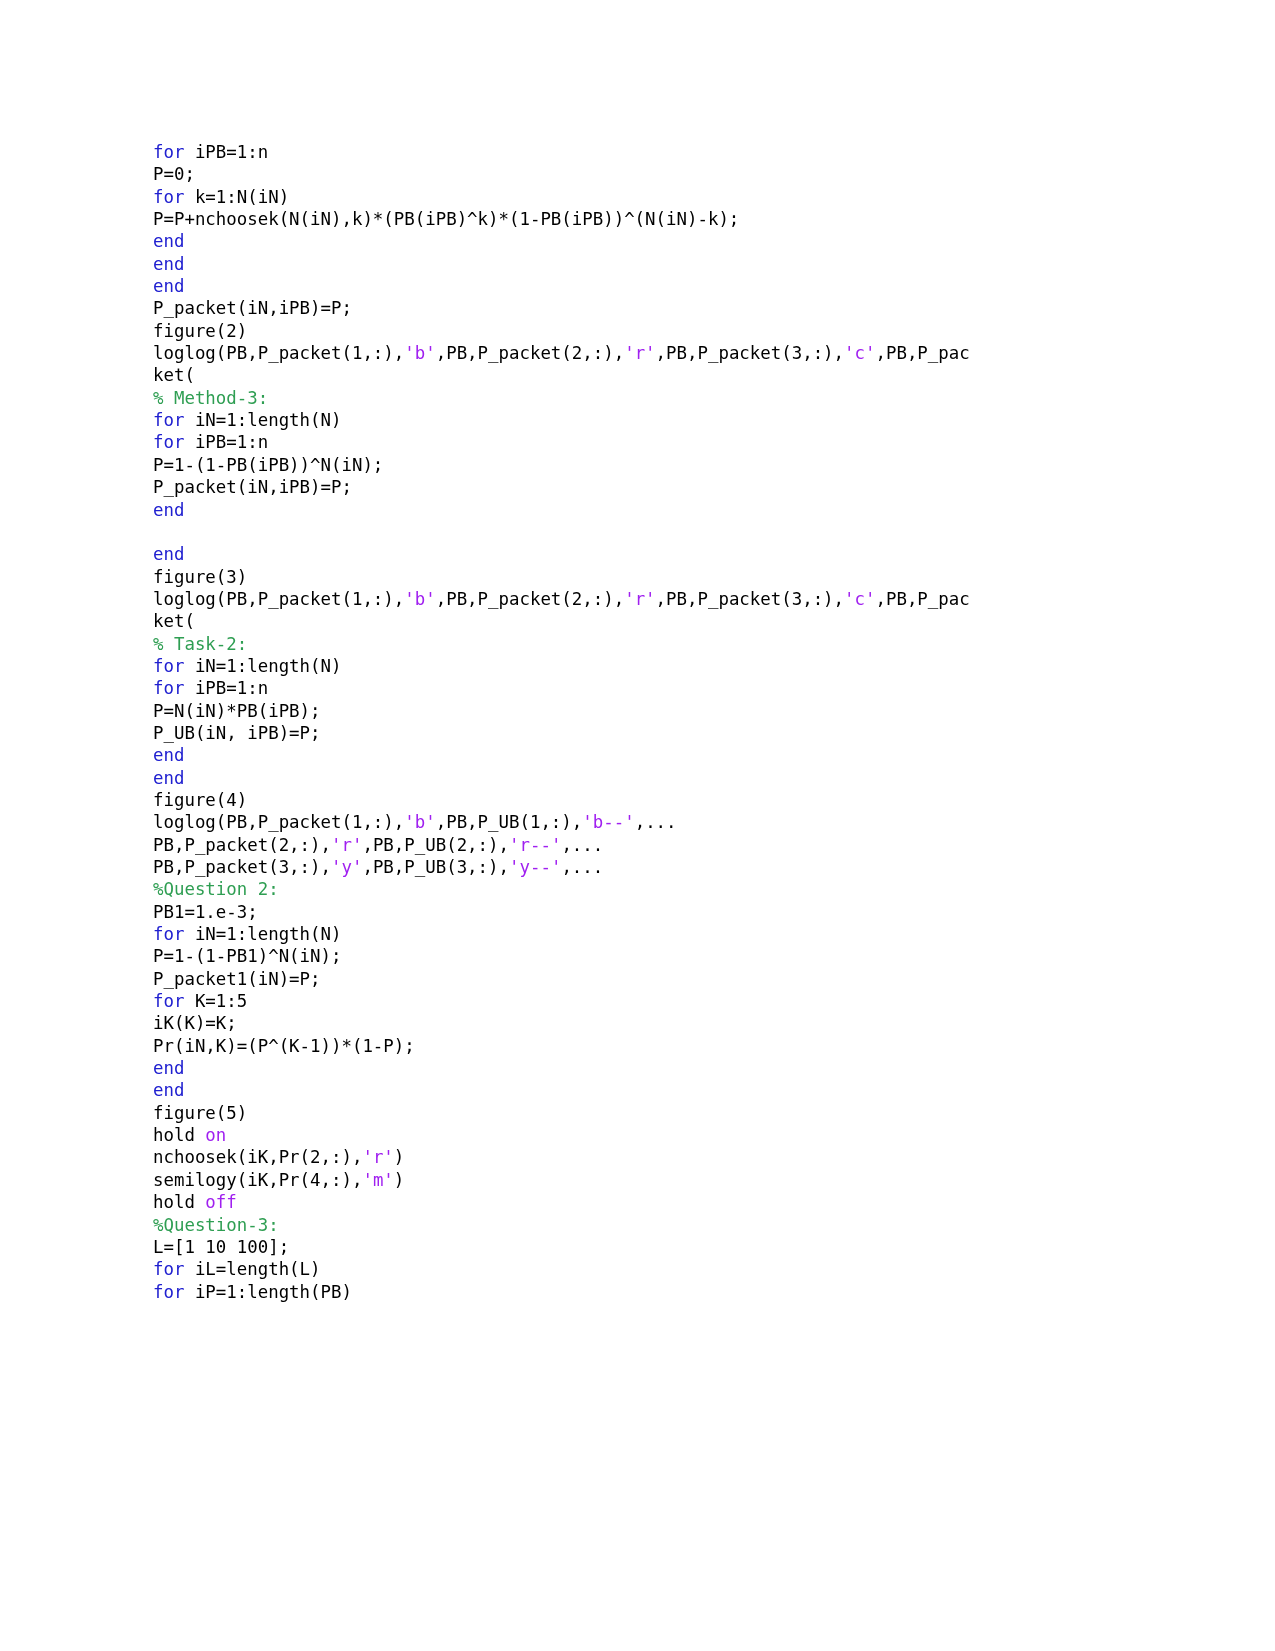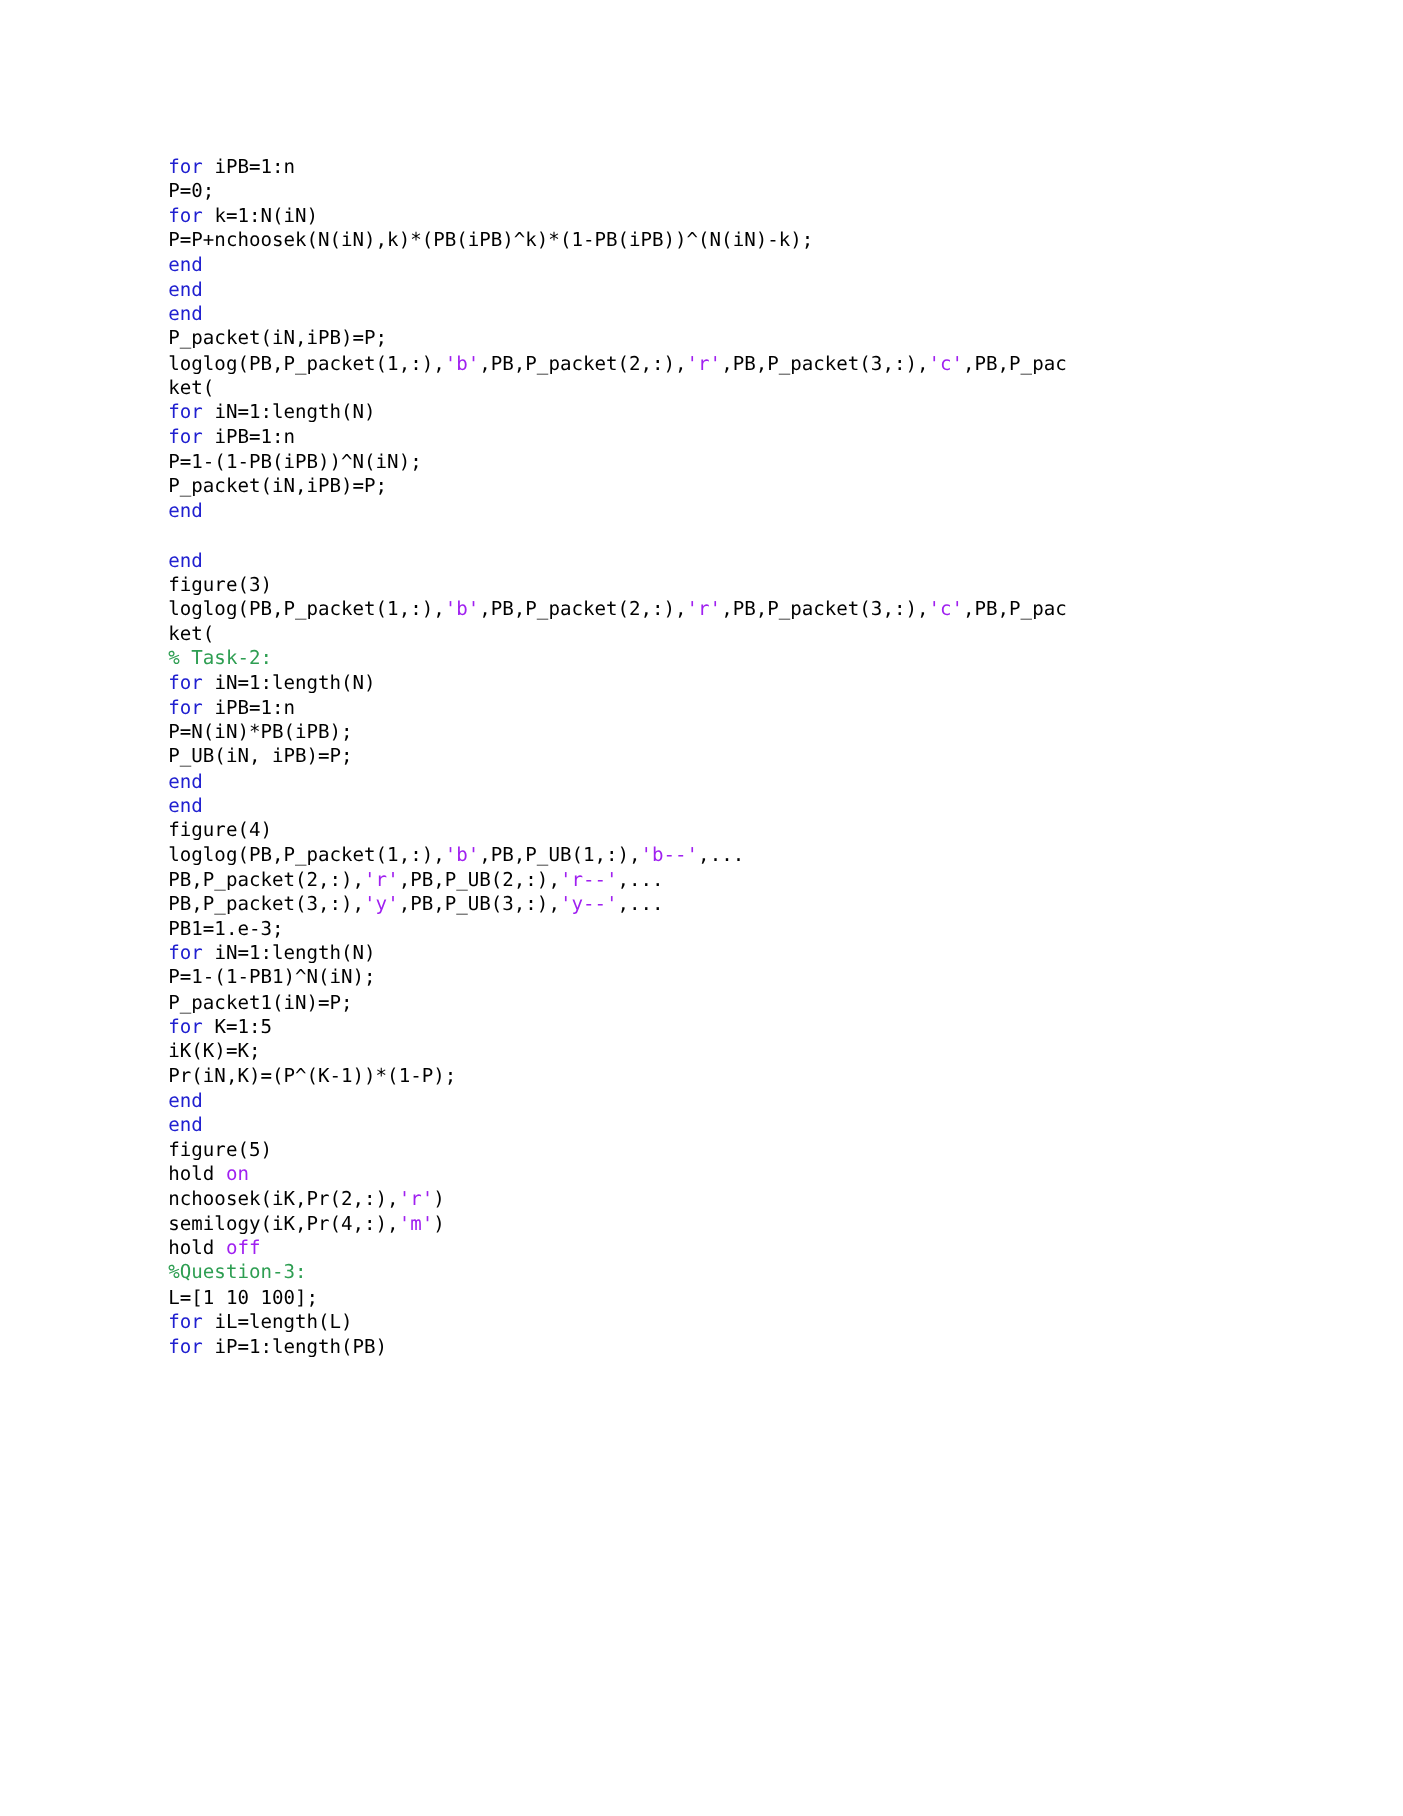--- a/index.html
+++ b/index.html
@@ -54,22 +54,24 @@
 <div id="page">
   <div id="code-listing">
       <div class="code-line"><span class="tok tok-keyword">for</span><span class="tok tok-plain"> iPB=1:n</span></div>
       <div class="code-line"><span class="tok tok-plain">P=0;</span></div>
       <div class="code-line"><span class="tok tok-keyword">for</span><span class="tok tok-plain"> k=1:N(iN)</span></div>
       <div class="code-line"><span class="tok tok-plain">P=P+nchoosek(N(iN),k)*(PB(iPB)^k)*(1-PB(iPB))^(N(iN)-k);</span></div>
       <div class="code-line"><span class="tok tok-keyword">end</span></div>
       <div class="code-line"><span class="tok tok-keyword">end</span></div>
       <div class="code-line"><span class="tok tok-keyword">end</span></div>
       <div class="code-line"><span class="tok tok-plain">P_packet(iN,iPB)=P;</span></div>
+      <div class="code-line"><span class="tok tok-plain">figure(2)</span></div>
       <div class="code-line"><span class="tok tok-plain">loglog(PB,P_packet(1,:),</span><span class="tok tok-string">'b'</span><span class="tok tok-plain">,PB,P_packet(2,:),</span><span class="tok tok-string">'r'</span><span class="tok tok-plain">,PB,P_packet(3,:),</span><span class="tok tok-string">'c'</span><span class="tok tok-plain">,PB,P_pac</span></div>
       <div class="code-line"><span class="tok tok-plain">ket(</span></div>
+      <div class="code-line"><span class="tok tok-comment">% Method-3:</span></div>
       <div class="code-line"><span class="tok tok-keyword">for</span><span class="tok tok-plain"> iN=1:length(N)</span></div>
       <div class="code-line"><span class="tok tok-keyword">for</span><span class="tok tok-plain"> iPB=1:n</span></div>
       <div class="code-line"><span class="tok tok-plain">P=1-(1-PB(iPB))^N(iN);</span></div>
       <div class="code-line"><span class="tok tok-plain">P_packet(iN,iPB)=P;</span></div>
       <div class="code-line"><span class="tok tok-keyword">end</span></div>
       <div class="code-line blank">&nbsp;</div>
       <div class="code-line"><span class="tok tok-keyword">end</span></div>
       <div class="code-line"><span class="tok tok-plain">figure(3)</span></div>
       <div class="code-line"><span class="tok tok-plain">loglog(PB,P_packet(1,:),</span><span class="tok tok-string">'b'</span><span class="tok tok-plain">,PB,P_packet(2,:),</span><span class="tok tok-string">'r'</span><span class="tok tok-plain">,PB,P_packet(3,:),</span><span class="tok tok-string">'c'</span><span class="tok tok-plain">,PB,P_pac</span></div>
       <div class="code-line"><span class="tok tok-plain">ket(</span></div>
@@ -77,20 +79,21 @@
       <div class="code-line"><span class="tok tok-keyword">for</span><span class="tok tok-plain"> iN=1:length(N)</span></div>
       <div class="code-line"><span class="tok tok-keyword">for</span><span class="tok tok-plain"> iPB=1:n</span></div>
       <div class="code-line"><span class="tok tok-plain">P=N(iN)*PB(iPB);</span></div>
       <div class="code-line"><span class="tok tok-plain">P_UB(iN, iPB)=P;</span></div>
       <div class="code-line"><span class="tok tok-keyword">end</span></div>
       <div class="code-line"><span class="tok tok-keyword">end</span></div>
       <div class="code-line"><span class="tok tok-plain">figure(4)</span></div>
       <div class="code-line"><span class="tok tok-plain">loglog(PB,P_packet(1,:),</span><span class="tok tok-string">'b'</span><span class="tok tok-plain">,PB,P_UB(1,:),</span><span class="tok tok-string">'b--'</span><span class="tok tok-plain">,...</span></div>
       <div class="code-line"><span class="tok tok-plain">PB,P_packet(2,:),</span><span class="tok tok-string">'r'</span><span class="tok tok-plain">,PB,P_UB(2,:),</span><span class="tok tok-string">'r--'</span><span class="tok tok-plain">,...</span></div>
       <div class="code-line"><span class="tok tok-plain">PB,P_packet(3,:),</span><span class="tok tok-string">'y'</span><span class="tok tok-plain">,PB,P_UB(3,:),</span><span class="tok tok-string">'y--'</span><span class="tok tok-plain">,...</span></div>
+      <div class="code-line"><span class="tok tok-comment">%Question 2:</span></div>
       <div class="code-line"><span class="tok tok-plain">PB1=1.e-3;</span></div>
       <div class="code-line"><span class="tok tok-keyword">for</span><span class="tok tok-plain"> iN=1:length(N)</span></div>
       <div class="code-line"><span class="tok tok-plain">P=1-(1-PB1)^N(iN);</span></div>
       <div class="code-line"><span class="tok tok-plain">P_packet1(iN)=P;</span></div>
       <div class="code-line"><span class="tok tok-keyword">for</span><span class="tok tok-plain"> K=1:5</span></div>
       <div class="code-line"><span class="tok tok-plain">iK(K)=K;</span></div>
       <div class="code-line"><span class="tok tok-plain">Pr(iN,K)=(P^(K-1))*(1-P);</span></div>
       <div class="code-line"><span class="tok tok-keyword">end</span></div>
       <div class="code-line"><span class="tok tok-keyword">end</span></div>
       <div class="code-line"><span class="tok tok-plain">figure(5)</span></div>

